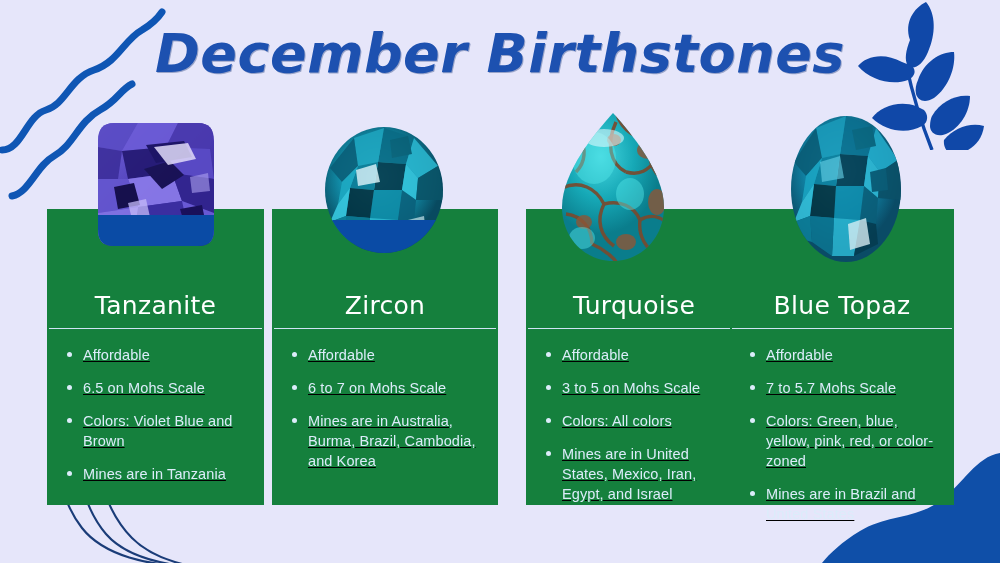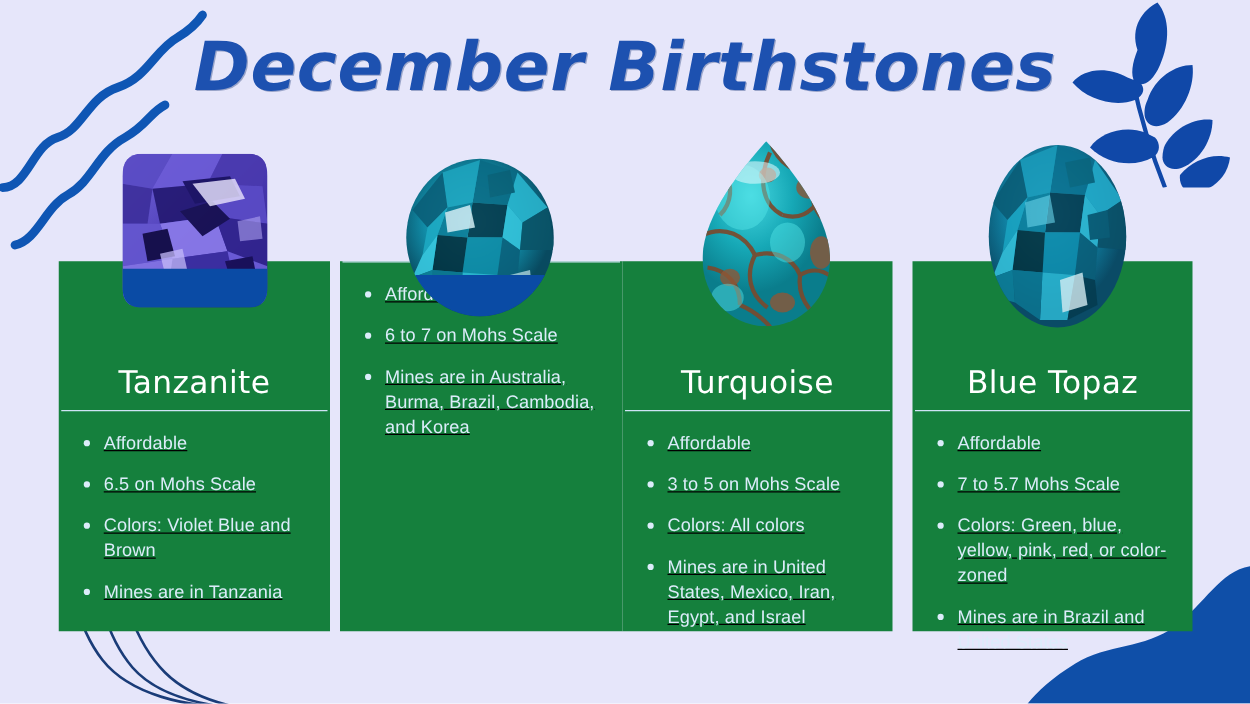--- a/index.html
+++ b/index.html
@@ -51,21 +51,21 @@
   .card {
     position:absolute;
     top:209px;
     height:296px;
     background:#15803d;
     z-index:3;
     padding:0;
   }
   #card-0 { left:47px;  width:217px; }
   #card-1 { left:272px; width:226px; }
-  #card-2 { left:498px; width:216px; }
+  #card-2 { left:526px; width:216px; }
   #card-3 { left:730px; width:224px; }
 
   .card-title {
     height:119px;
     display:flex;
     align-items:flex-end;
     justify-content:center;
     padding-bottom:8px;
     font-family:"DejaVu Sans", sans-serif;
     font-size:25px;
@@ -313,20 +313,21 @@
     <div class="card-divider"></div>
     <ul class="card-list">
       <li>Affordable</li>
       <li>6.5 on Mohs Scale</li>
       <li>Colors: Violet Blue and Brown</li>
       <li>Mines are in Tanzania</li>
     </ul>
   </div>
 
   <div class="card" id="card-1">
+    <div class="card-title">Zircon</div>
     <div class="card-divider"></div>
     <ul class="card-list">
       <li>Affordable</li>
       <li> 6 to 7 on Mohs Scale</li>
       <li>Mines are in Australia, Burma, Brazil, Cambodia, and Korea</li>
     </ul>
   </div>
 
   <div class="card" id="card-2">
     <div class="card-title">Turquoise</div>

